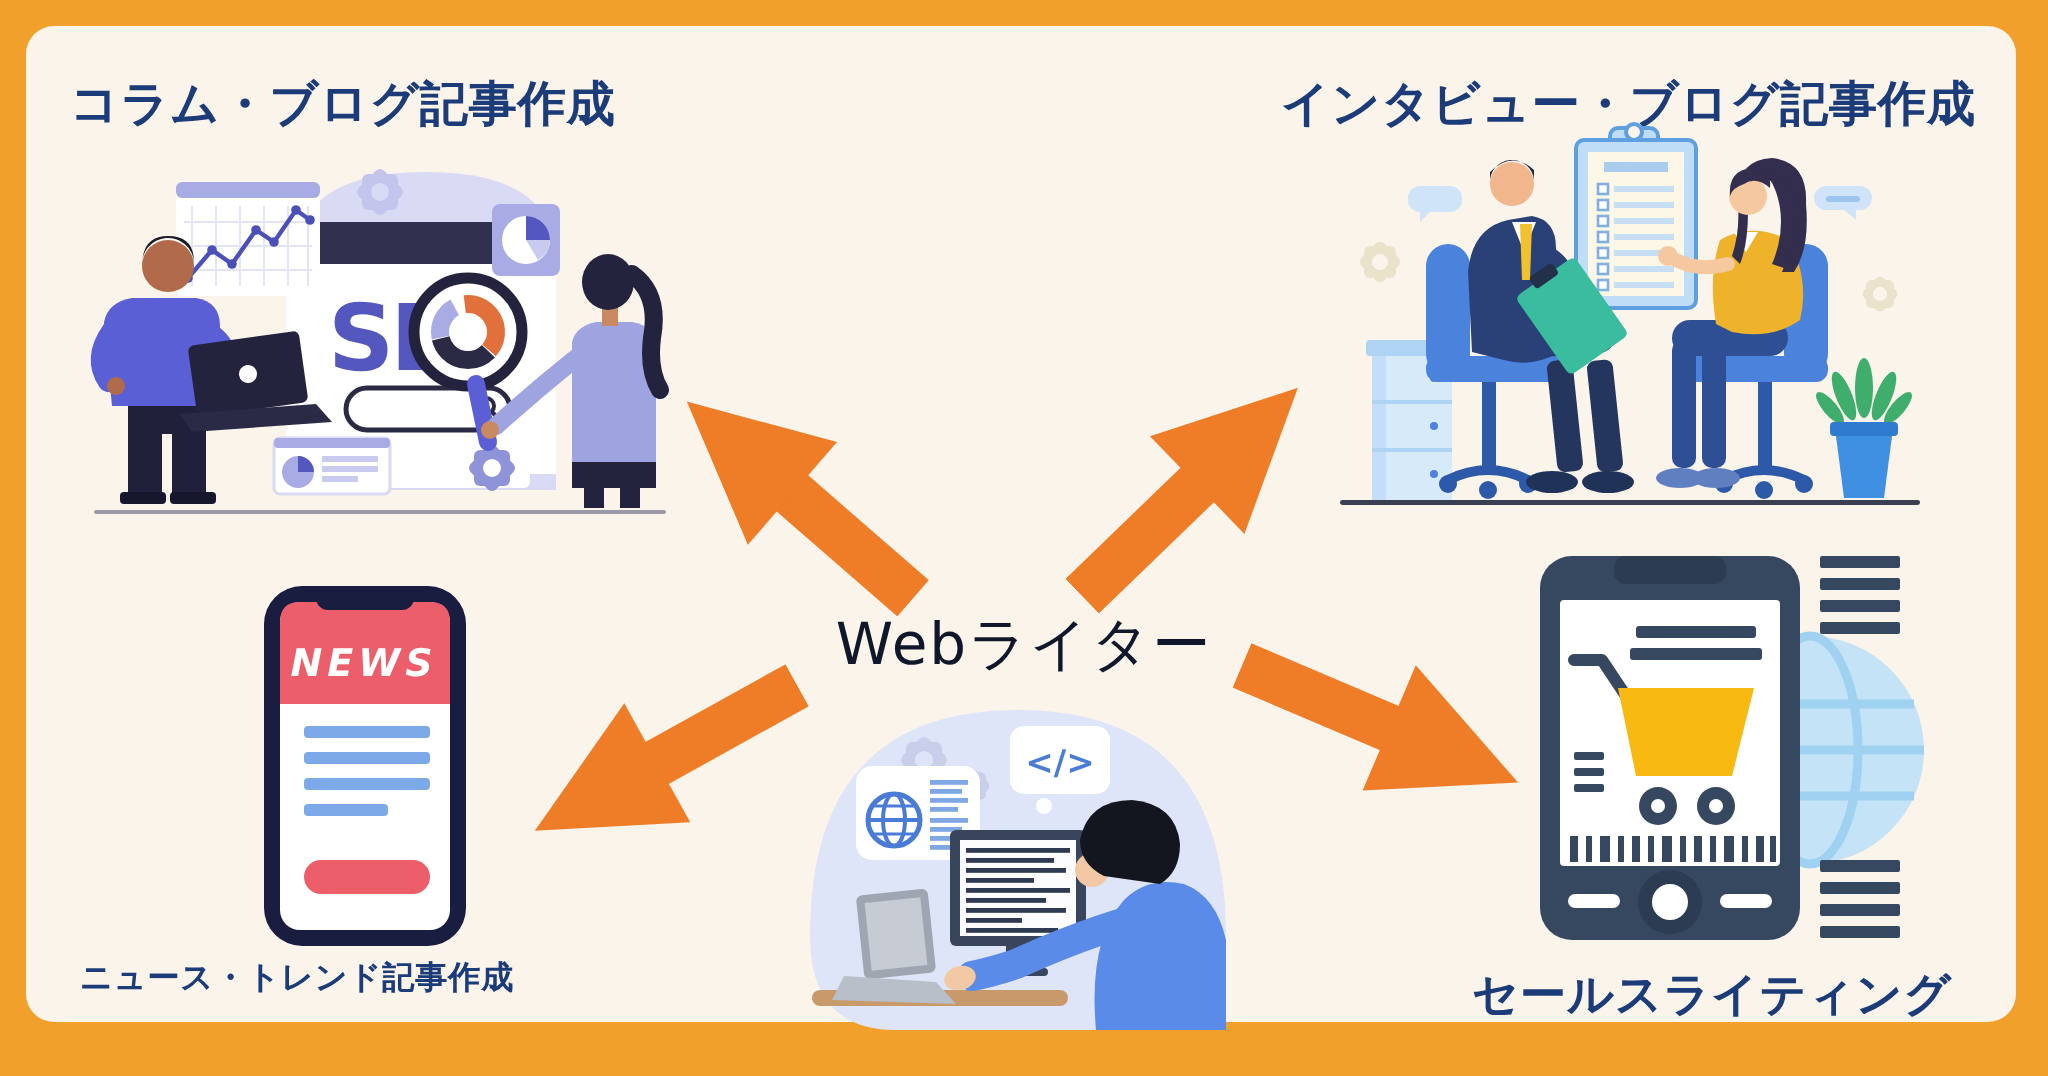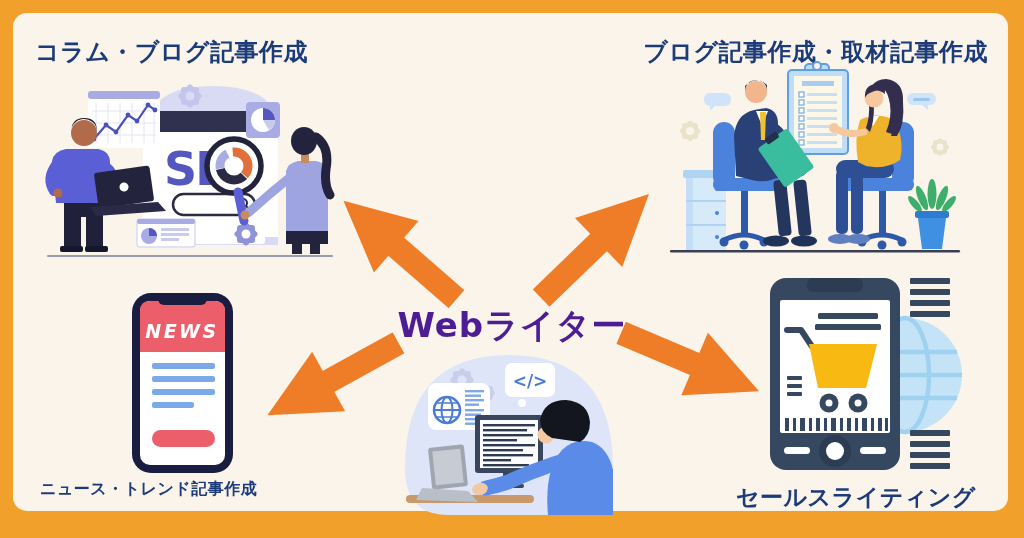--- a/index.html
+++ b/index.html
@@ -15,41 +15,41 @@
   .lbl{
     position:absolute;color:#1B3B79;font-weight:bold;white-space:nowrap;
     letter-spacing:0.5px;
   }
   #lbl-tl{left:35px;top:36px;font-size:24px;}
   #lbl-tr{right:36px;top:36px;font-size:24px;}
   #lbl-bl{left:40px;top:479px;font-size:16px;}
   #lbl-br{left:736px;top:482px;font-size:23px;font-family:Liberation Mono, monospace;}
   #center-title{
     position:absolute;left:512px;top:303px;transform:translateX(-50%);
-    color:#4c1d95;font-weight:bold;font-size:34px;white-space:nowrap;letter-spacing:1px;
+    color:#0f172a;font-weight:normal;font-size:29px;white-space:nowrap;letter-spacing:1px;
   }
   .ill{position:absolute;}
   #ill-seo{left:36px;top:75px;}
   #ill-interview{left:666px;top:58px;}
   #ill-news{left:130px;top:291px;}
   #ill-sales{left:754px;top:266px;}
   #ill-center{left:402px;top:350px;}
   .arrow{position:absolute;width:150px;height:96px;}
   #arrow-tl{left:325px;top:202px;transform:rotate(-139deg);}
   #arrow-tr{left:520px;top:198px;transform:rotate(-44deg);}
   #arrow-bl{left:258px;top:331px;transform:rotate(151deg);}
   #arrow-br{left:615px;top:314px;transform:rotate(23deg);}
 </style>
 </head>
 <body>
 
 <div class="panel"></div>
 
 <div class="lbl" id="lbl-tl">コラム・ブログ記事作成</div>
-<div class="lbl" id="lbl-tr">ブログ記事作成・取材記事作成</div>
+<div class="lbl" id="lbl-tr">インタビュー・ブログ記事作成</div>
 <div class="lbl" id="lbl-bl">ニュース・トレンド記事作成</div>
 <div class="lbl" id="lbl-br">セールスライティング</div>
 <div id="center-title">Webライター</div>
 
 <svg class="arrow" id="arrow-tl" viewBox="0 0 150 96">
   <rect x="0" y="36" width="84" height="24" fill="#EF7C26"></rect>
     <polygon points="80,14 150,48 80,82" fill="#EF7C26"></polygon>
 </svg>
 <svg class="arrow" id="arrow-tr" viewBox="0 0 150 96">
   <rect x="0" y="36" width="84" height="24" fill="#EF7C26"></rect>

